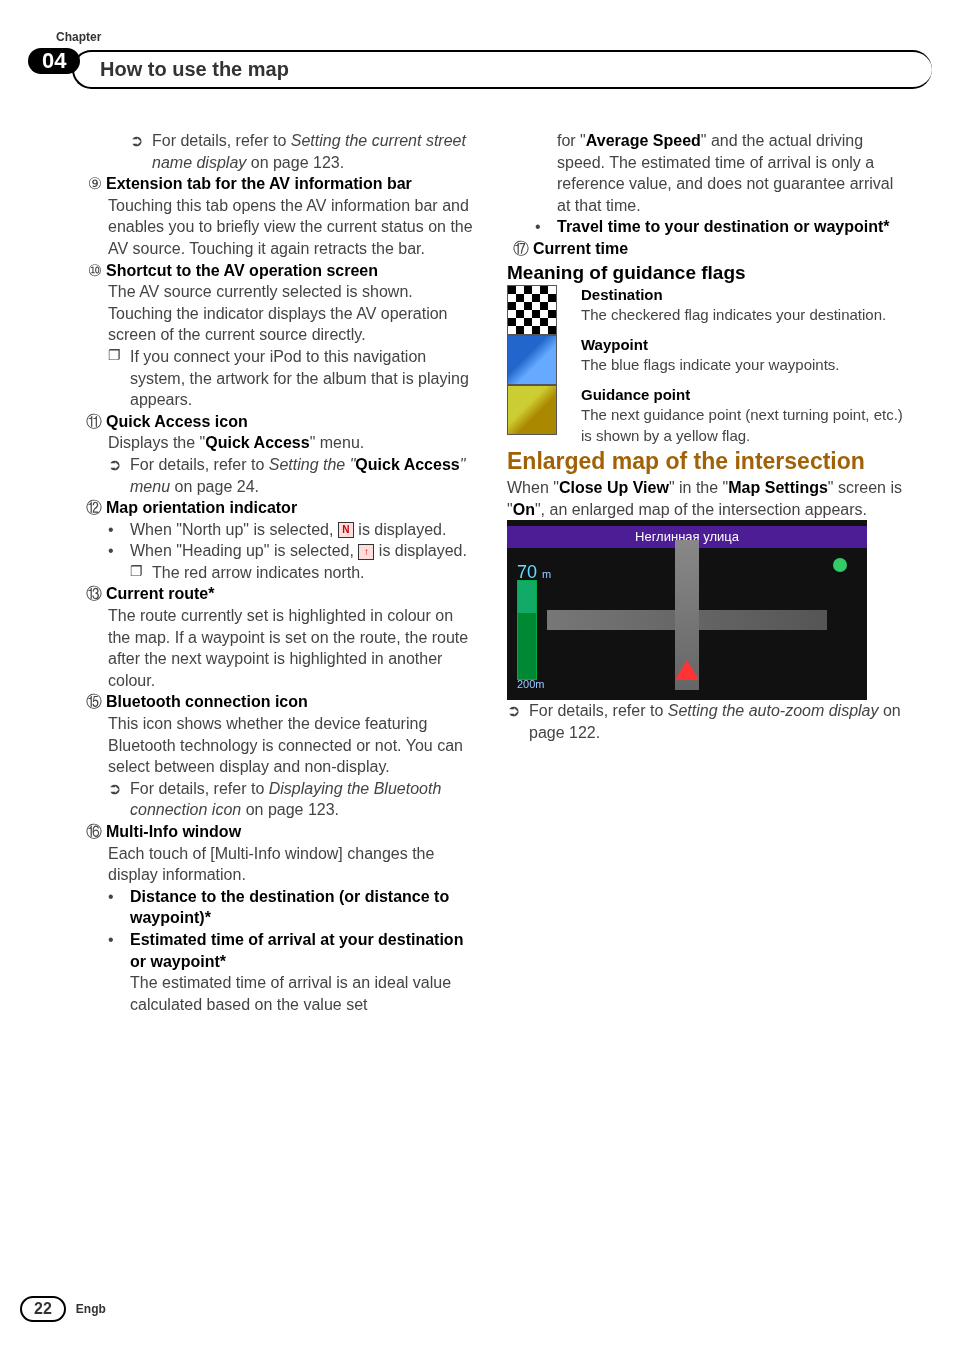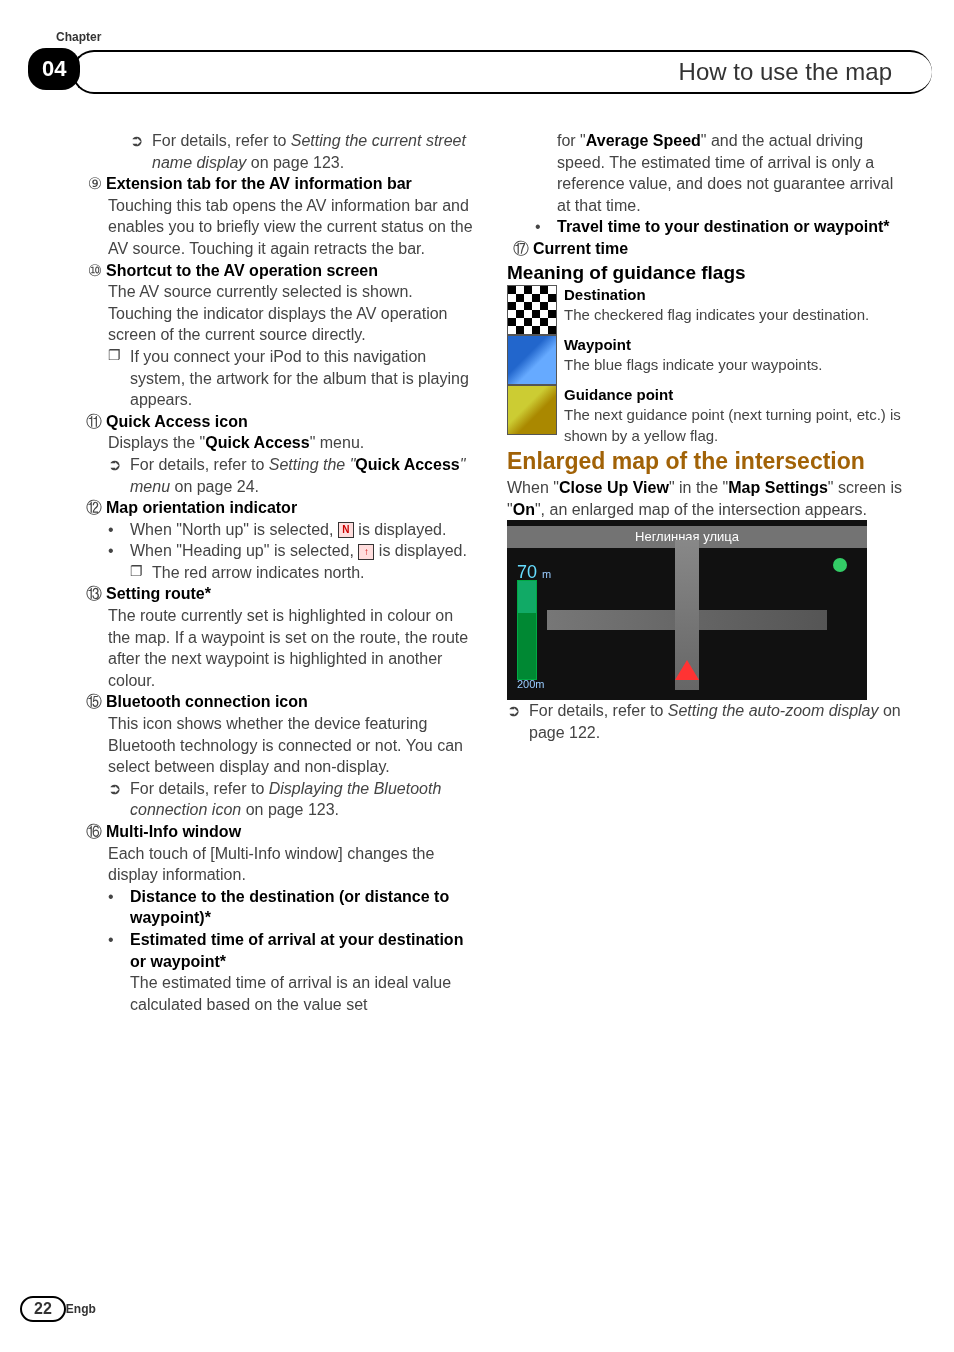--- a/index.html
+++ b/index.html
@@ -1,53 +1,53 @@
 <!DOCTYPE html>
 <html><head>
 <meta charset="utf-8">
 <style>
   * { box-sizing: border-box; margin: 0; padding: 0; }
   html, body { width: 954px; height: 1352px; background: #fff; font-family: Arial, Helvetica, sans-serif; color: #333; }
   .page { width: 954px; height: 1352px; position: relative; padding: 30px 50px 30px 20px; }
   .header-area { position: relative; height: 70px; margin-bottom: 30px; }
   .chapter-label { position: absolute; left: 20px; top: 0; font-size: 12px; font-weight: bold; margin-left: 16px; }
-  .chapter-pill { position: absolute; left: 8px; top: 18px; background: #000; color: #fff; font-weight: bold; font-size: 22px; padding: 8px 14px; border-radius: 18px; z-index: 2; }
+  .chapter-pill { position: absolute; left: 8px; top: 18px; background: #000; color: #fff; font-weight: bold; font-size: 22px; padding: 0 14px; border-radius: 18px; z-index: 2; }
   .title-pill { position: absolute; left: 52px; top: 20px; border: 2px solid #000; border-radius: 24px; padding: 6px 40px 6px 26px; background: #fff; width: 860px; border-right: none; }
-  .title-pill h1 { font-size: 24px; font-weight: 400; text-align: right; }
+  .title-pill h1 { font-size: 20px; font-weight: 700; }
   .columns { display: flex; gap: 30px; padding-left: 60px; }
   .col { width: 400px; font-size: 16px; line-height: 1.35; color: #444; }
   .col p, .col div { margin: 0; }
   .item { margin-bottom: 4px; }
   .num { display: inline-block; width: 22px; text-align: right; margin-right: 4px; }
   .bold { font-weight: bold; color: #000; margin-top: 16px; }
   .indent1 { padding-left: 28px; }
   .indent2 { padding-left: 50px; }
   .bullet-row { display: flex; }
   .bullet-sym { width: 22px; flex-shrink: 0; }
   .sub-sym { width: 22px; flex-shrink: 0; font-size: 14px; }
   .section-h { font-weight: 800; font-size: 19px; color: #000; margin: 14px 0 8px 0; }
   .big-h { font-weight: 800; font-size: 23px; color: #a16207; margin: 22px 0 6px 0; }
   .italic { font-style: italic; }
   .inline-icon { display: inline-block; width: 16px; height: 16px; vertical-align: middle; border: 1px solid #333; background: #fdd; font-size: 10px; text-align: center; line-height: 14px; color: #c00; font-weight: bold; }
-  .flag-row { display: flex; gap: 7px; margin-bottom: 6px; }
+  .flag-row { display: flex; gap: 24px; margin-bottom: 6px; }
   .flag-icon { width: 50px; height: 50px; flex-shrink: 0; background: #222; border: 1px solid #555; }
   .flag-dest { background: repeating-conic-gradient(#fff 0 25%, #000 0 50%) 0 0/16px 16px; }
   .flag-way { background: linear-gradient(135deg, #2266cc 40%, #66aaff 60%); }
   .flag-guide { background: linear-gradient(135deg, #cccc33 40%, #aa8800 60%); }
   .flag-text { font-size: 15px; }
   .map-img { width: 360px; height: 180px; background: #111; margin: 8px 0; position: relative; }
-  .map-street { position: absolute; top: 6px; left: 0; right: 0; text-align: center; background: #737373; color: #fff; font-size: 13px; padding: 2px 0; }
+  .map-street { position: absolute; top: 6px; left: 0; right: 0; text-align: center; background: #4c1d95; color: #fff; font-size: 13px; padding: 2px 0; }
   .map-dist { position: absolute; left: 10px; top: 40px; color: #6df; font-size: 18px; font-weight: normal; }
   .map-bar { position: absolute; left: 10px; top: 60px; width: 20px; height: 100px; background: linear-gradient(#1a6 0 33%, #083 33% 100%); border: 1px solid #0a4; }
   .map-scale { position: absolute; left: 10px; bottom: 8px; color: #9cf; font-size: 11px; }
   .map-road { position: absolute; left: 50%; top: 20px; width: 24px; height: 150px; background: linear-gradient(#888, #666); transform: translateX(-50%); }
   .map-cross { position: absolute; top: 50%; left: 40px; right: 40px; height: 20px; background: linear-gradient(90deg, #777, #555); }
   .map-arrow { position: absolute; left: 50%; bottom: 20px; transform: translateX(-50%); width: 0; height: 0; border-left: 12px solid transparent; border-right: 12px solid transparent; border-bottom: 20px solid #f33; }
   .map-dot { position: absolute; right: 20px; top: 38px; width: 14px; height: 14px; background: #3c6; border-radius: 50%; }
-  .footer { position: absolute; left: 20px; bottom: 30px; display: flex; align-items: center; }
+  .footer { position: absolute; left: 20px; bottom: 30px; display: flex; align-items: center; gap: 10px; }
   .page-num { border: 2px solid #000; border-radius: 16px; padding: 2px 12px; font-weight: bold; font-size: 16px; }
   .engb { font-size: 12px; font-weight: bold; text-align: right; }
 </style>
 </head>
 <body>
 
 <div class="page">
   <div class="header-area">
     <div class="chapter-label">Chapter</div>
     <div class="chapter-pill">04</div>
@@ -98,21 +98,21 @@
           <div class="bullet-sym">•</div>
           <div><span>When "Heading up" is selected, </span><span class="inline-icon">↑</span><span> is displayed.</span></div>
         </div>
         <div class="bullet-row indent2">
           <div class="sub-sym">❐</div>
           <div>The red arrow indicates north.</div>
         </div>
       </div>
 
       <div class="item">
-        <span class="num">⑬</span><span class="bold">Setting route*</span>
+        <span class="num">⑬</span><span class="bold">Current route*</span>
         <div class="indent1">The route currently set is highlighted in colour on the map. If a waypoint is set on the route, the route after the next waypoint is highlighted in another colour.</div>
       </div>
 
 
       <div class="item">
         <span class="num">⑮</span><span class="bold">Bluetooth connection icon</span>
         <div class="indent1">This icon shows whether the device featuring Bluetooth technology is connected or not. You can select between display and non-display.</div>
         <div class="bullet-row indent1">
           <div class="bullet-sym">➲</div>
           <div><span>For details, refer to </span><span class="italic">Displaying the Bluetooth connection icon</span><span> on page 123.</span></div>

